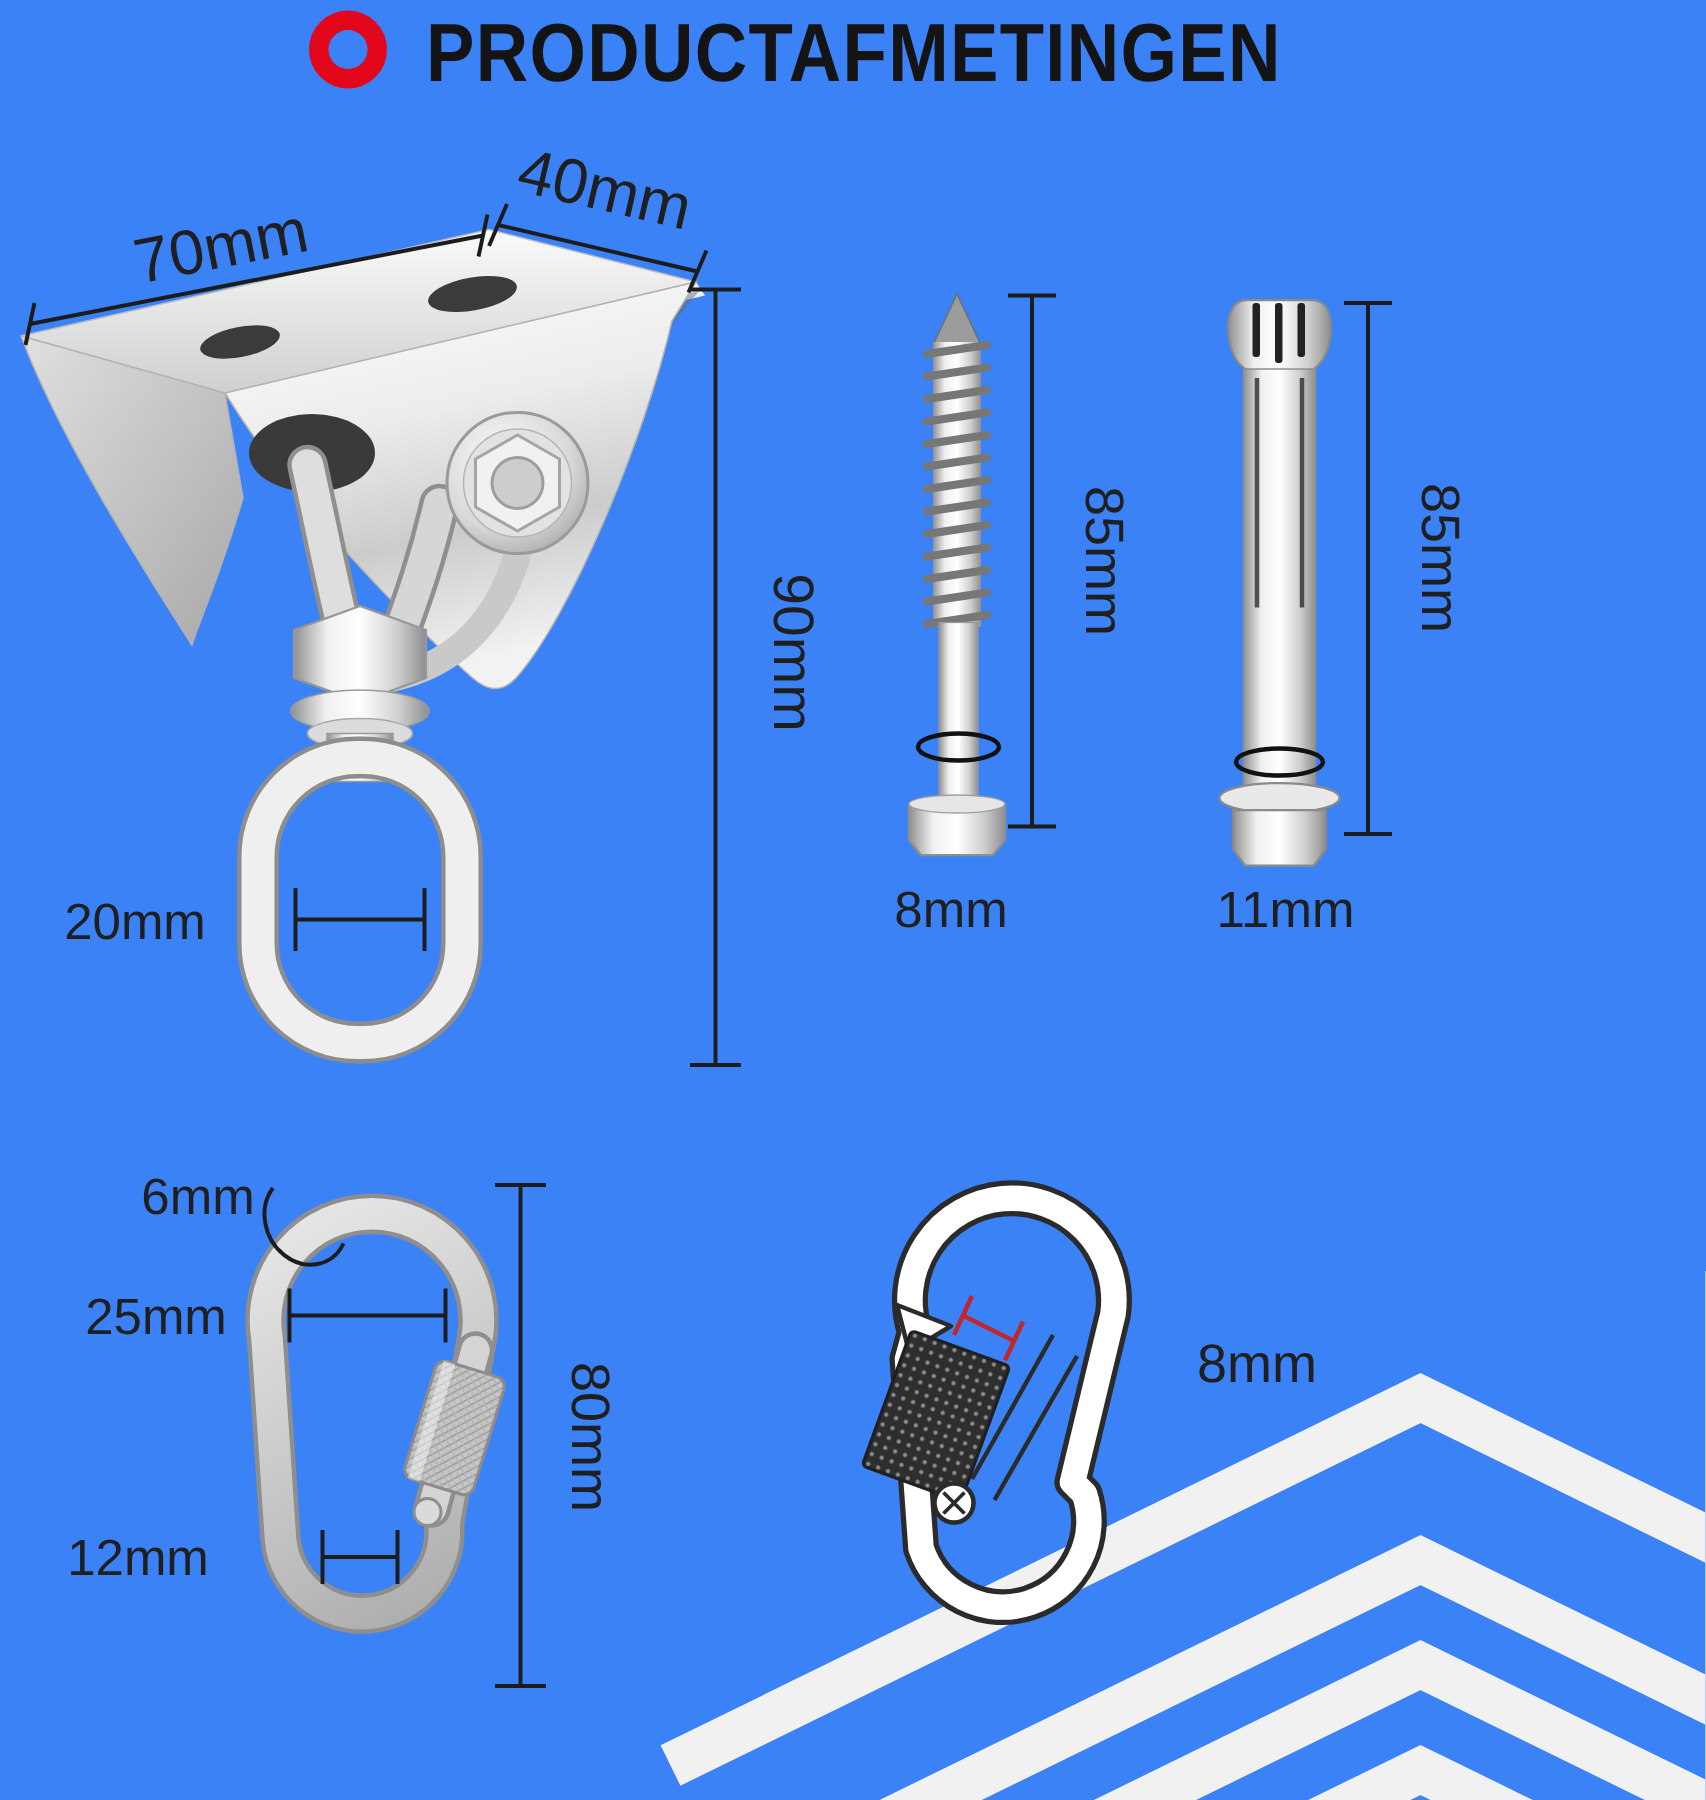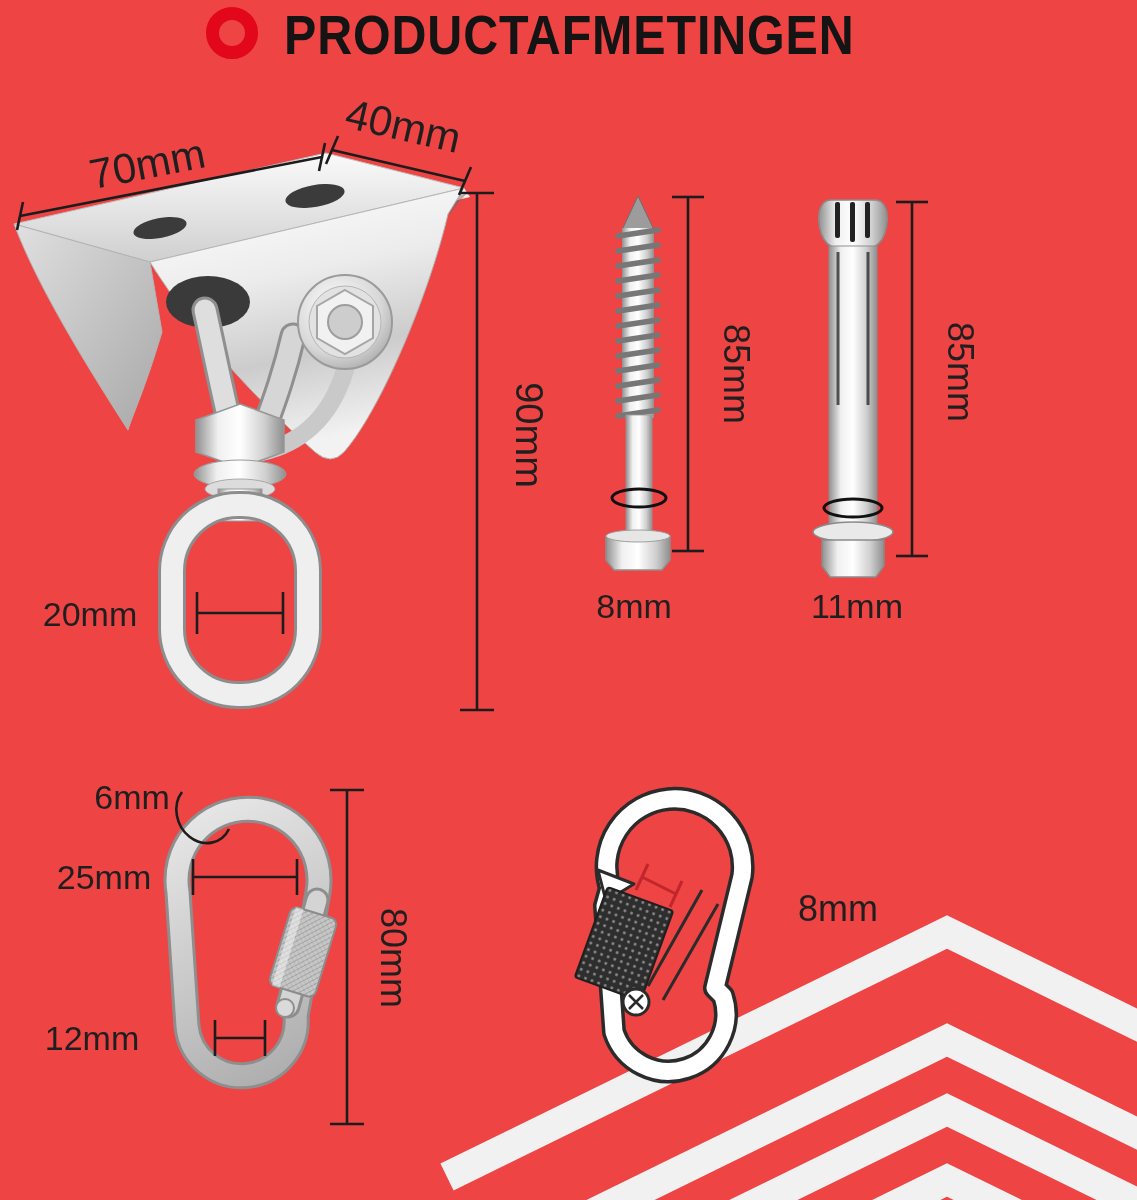--- a/index.html
+++ b/index.html
@@ -1,16 +1,16 @@
 <!DOCTYPE html>
 <html><head>
 <meta charset="utf-8">
 <style>
   html,body{margin:0;padding:0;background:#ffffff;}
-  .canvas{position:relative;width:1137px;height:1200px;background:#ef4444;overflow:hidden;}
+  .canvas{position:relative;width:1137px;height:1200px;background:#3b82f6;overflow:hidden;}
   svg{display:block;}
   .dim-text{font-family:"Liberation Sans","DejaVu Sans",sans-serif;fill:#1f1f1f;font-weight:400;}
   .title-text{font-family:"Liberation Sans","DejaVu Sans",sans-serif;font-weight:700;fill:#141414;letter-spacing:1px;}
   .annot{stroke:#1c1c1c;stroke-width:2.6;fill:none;}
   .red-annot{stroke:#c0262b;stroke-width:3;fill:none;}
 </style>
 </head>
 <body>
 
 <div class="canvas">

